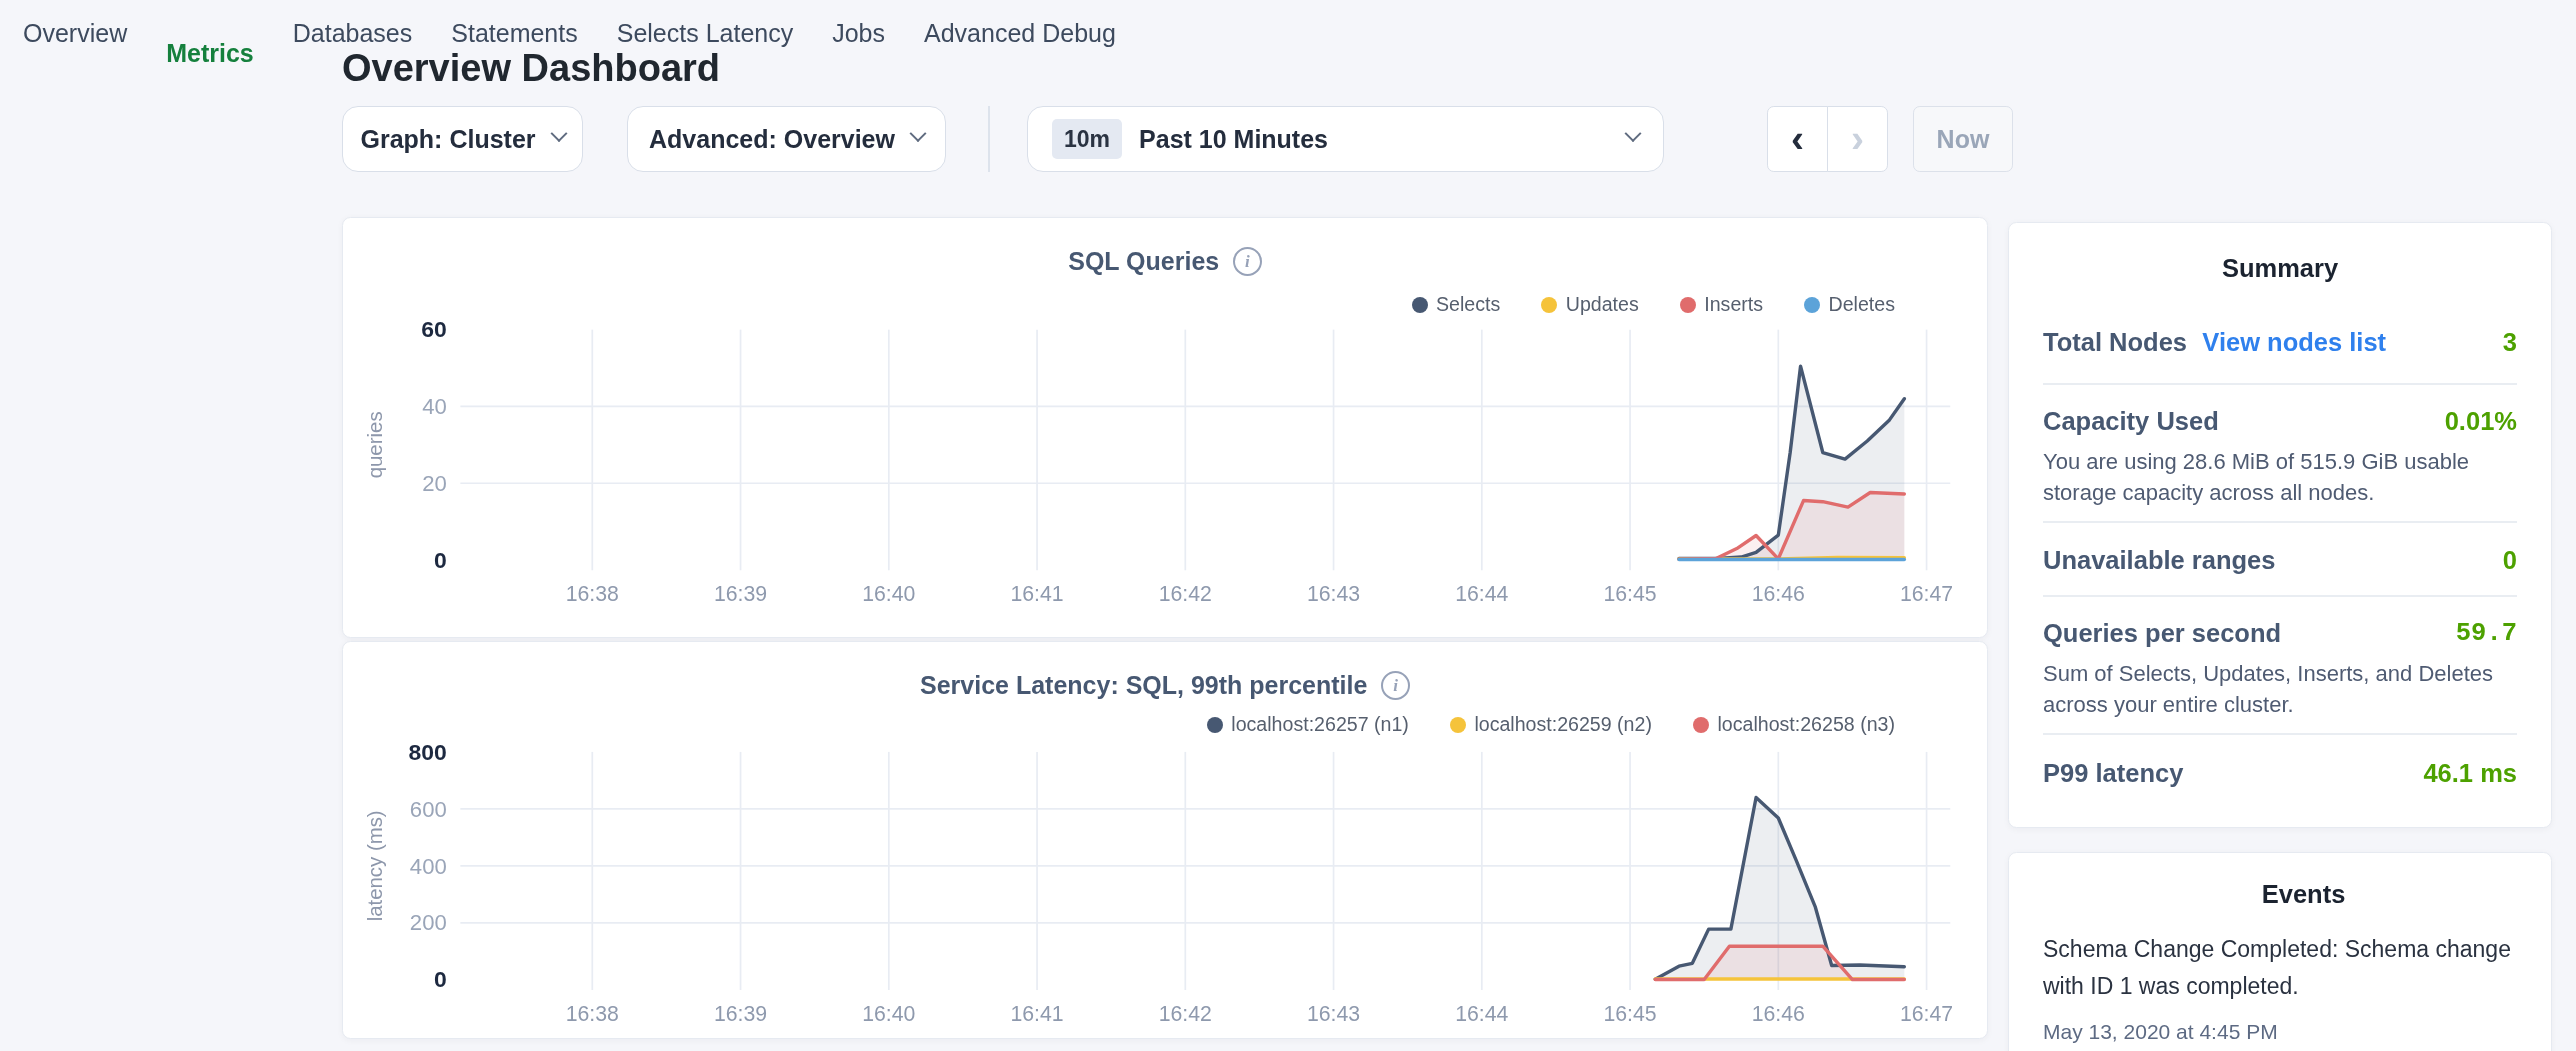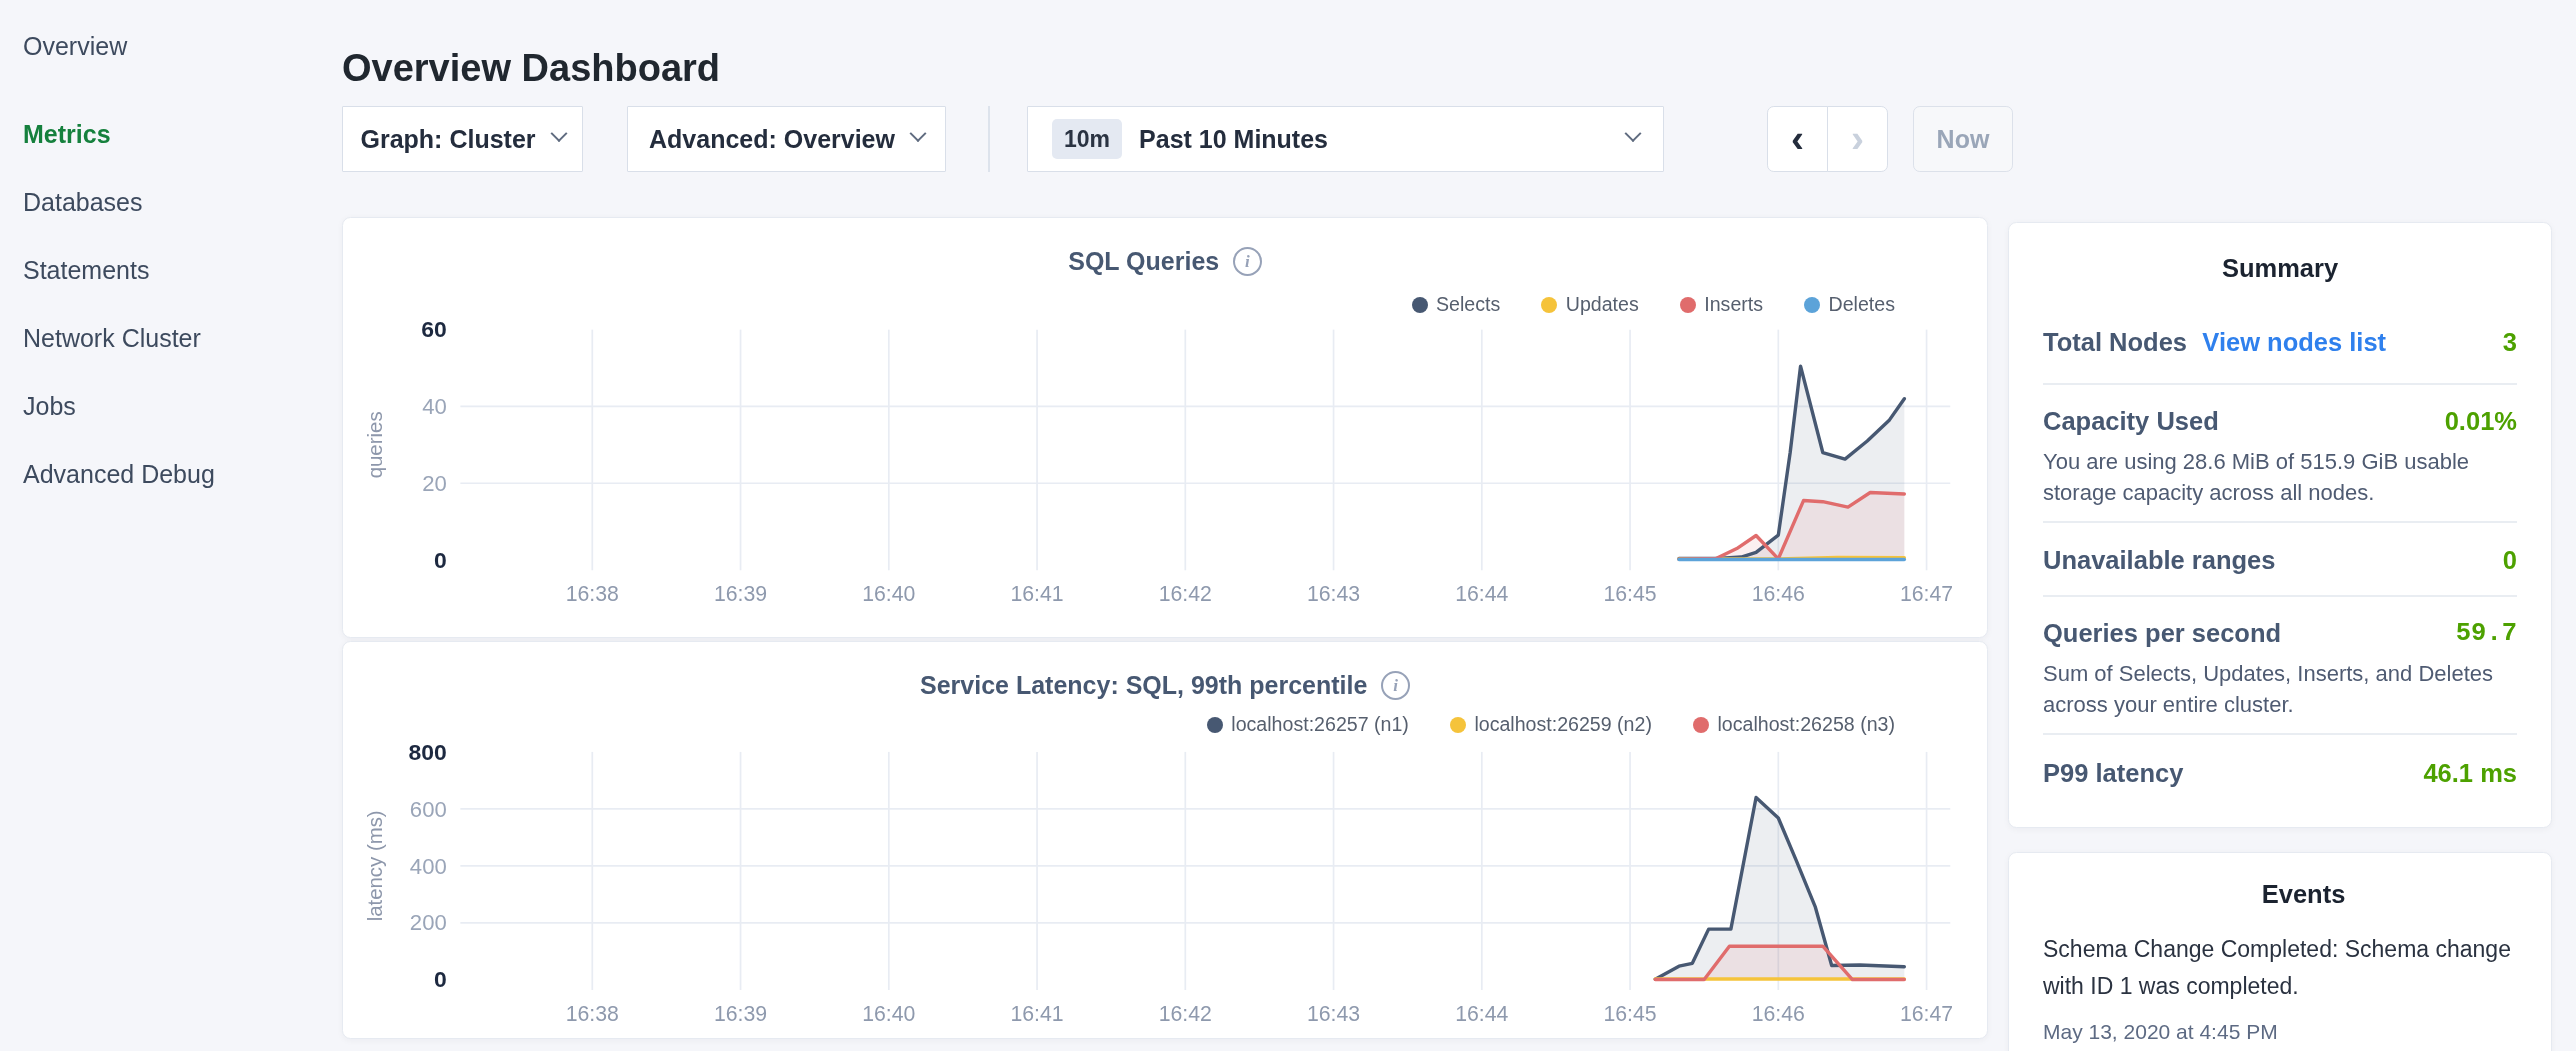--- a/index.html
+++ b/index.html
@@ -6,28 +6,28 @@
   html,body { margin:0; padding:0; }
   body {
     width:2576px; height:1051px;
     background:#f5f6fa;
     font-family:"Liberation Sans", sans-serif;
     color:#242d3d;
     position:relative;
     overflow:hidden;
   }
   
-  .sidebar { position:absolute; left:23px; top:32px; display:flex; flex-direction:column; gap:39px; }
+  .sidebar { position:absolute; left:23px; top:19px; display:flex; flex-direction:row; gap:39px; }
   .side-item { font-size:25px; color:#3d4a5e; cursor:pointer; height:29px; line-height:29px; white-space:nowrap; }
   .side-item.active { color:#15803d; font-weight:700;margin-top:20px; }
   
   .page-title { position:absolute; left:342px; top:22px; font-size:38px; font-weight:600; color:#20272f; }
   
   .ctrl { position:absolute; top:106px; height:66px; background:#fff; border:1.7px solid #d9dfe9;
-          border-radius:1px; display:flex; align-items:center; justify-content:center; gap:17px;
+          border-radius:16px; display:flex; align-items:center; justify-content:center; gap:17px;
           font-size:25px; font-weight:700; color:#242d3d; cursor:pointer; }
   .chev { width:12px; height:12px; border-right:2.6px solid #5f6b7f; border-bottom:2.6px solid #5f6b7f;
           transform:rotate(45deg) translate(-1.7px,-1.7px); margin-top:-5.1px; }
   .ctrl-divider { position:absolute; left:988px; top:106px; width:1.7px; height:66px; background:#dde3ec; }
   .timebox { justify-content:flex-start; padding:0 24px; font-weight:700; }
   .time-badge { background:#e4e9f2; border-radius:5.1px; padding:6.8px 12px; font-size:23px; font-weight:700; color:#2a3342; }
   .timebox .chev { margin-left:auto; }
   .arrow-btn { position:absolute; top:106px; width:61px; height:66px; background:#fff; border:1.7px solid #d9dfe9;
                display:flex; align-items:center; justify-content:center; font-size:39px; font-weight:700; cursor:pointer; }
   .arrow-prev { left:1767px; border-radius:6.8px 0 0 6.8px; color:#242d3d; }
@@ -67,21 +67,21 @@
   .event-time { position:absolute; left:34px; top:167px; font-size:21px; color:#5d6a83; }
 </style>
 </head>
 <body>
 
 <nav class="sidebar">
   <div class="side-item">Overview</div>
   <div class="side-item active">Metrics</div>
   <div class="side-item">Databases</div>
   <div class="side-item">Statements</div>
-  <div class="side-item">Network Cluster</div>
+  <div class="side-item">Selects Latency</div>
   <div class="side-item">Jobs</div>
   <div class="side-item">Advanced Debug</div>
 </nav>
 
 <h1 class="page-title">Overview Dashboard</h1>
 
 <div class="ctrl" style="left:342px; width:241px;">
   <span>Graph: Cluster</span>
   <span class="chev"></span>
 </div>

